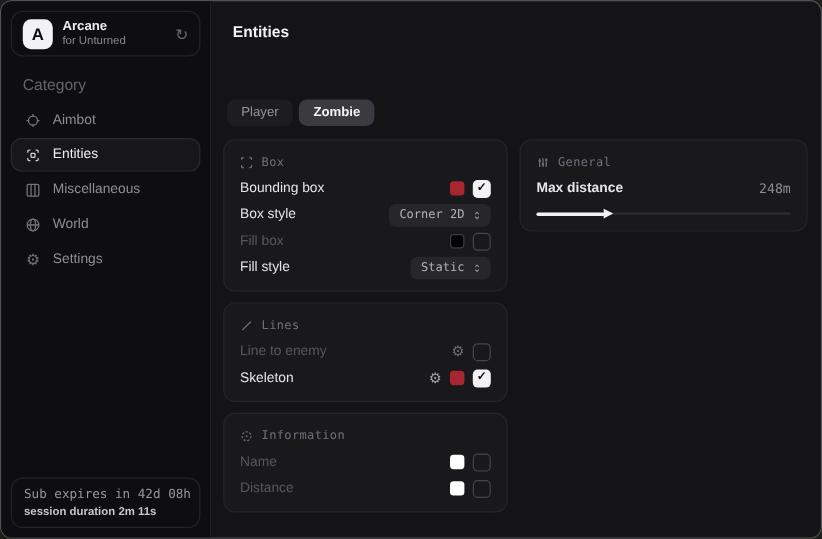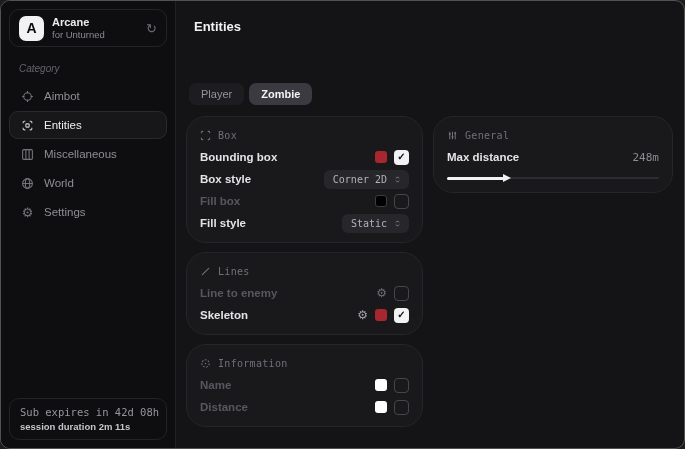--- a/index.html
+++ b/index.html
@@ -7,45 +7,45 @@
   *{box-sizing:border-box;}
   .window{width:685px;height:449px;border:1px solid #525254;border-radius:10px;overflow:hidden;display:flex;background:#141416;}
 
   
   .sidebar{width:175px;background:#0e0e10;border-right:1px solid #212124;display:flex;flex-direction:column;padding:8px;flex-shrink:0;}
   .app-card{display:flex;align-items:center;gap:8px;border:1px solid #242428;border-radius:10px;padding:5px 9px;height:38px;flex-shrink:0;}
   .logo{width:25px;height:25px;background:#f2f2f4;color:#0b0b0d;border-radius:7px;display:flex;align-items:center;justify-content:center;font-weight:bold;font-size:14px;flex-shrink:0;}
   .app-name{font-size:11px;font-weight:bold;color:#ececee;line-height:13px;}
   .app-sub{font-size:9.5px;color:#8a8a90;line-height:12px;}
   .sync{margin-left:auto;color:#6b6b72;font-size:13px;line-height:13px;cursor:pointer;}
-  .category{font-size:10px;color:#64646a;margin:16px 0 8px 10px;font-style:italic;}
+  .category{font-size:13px;color:#64646a;margin:16px 0 8px 10px;}
   .nav-item{display:flex;align-items:center;gap:9px;height:28px;padding:0 10px;border-radius:9px;color:#8e8e94;font-size:11.5px;border:1px solid transparent;margin-bottom:1px;cursor:pointer;}
   .nav-item .ic{width:15px;display:flex;justify-content:center;align-items:center;color:#74747a;font-size:12px;}
   .nav-item.active{background:#17171a;border-color:#2a2a2e;color:#eeeef0;}
   .nav-item.active .ic{color:#cfcfd4;}
   .sub-card{margin-top:auto;border:1px solid #242428;border-radius:10px;padding:7px 10px;}
   .sub-line1{font-family:"DejaVu Sans Mono",monospace;font-size:10.5px;color:#96969c;white-space:nowrap;}
   .sub-line2{font-size:9.5px;font-weight:bold;color:#c6c6ca;margin-top:3px;}
 
   
   .main{flex:1;padding:12px 13px 12px 10px;}
   .page-title{font-size:13px;font-weight:bold;color:#f2f2f4;margin:6px 0 0 8px;}
   .tabs{display:flex;gap:5px;margin:13px 0 0 3px;}
   .tab{font-size:11px;padding:5px 12px;border-radius:7px;background:#1d1d21;color:#94949a;cursor:pointer;margin-top:36px;}
   .tab.active{background:#3a3a40;color:#f4f4f6;font-weight:bold;}
   .content{display:flex;gap:10px;margin-top:11px;align-items:flex-start;}
   .col-left{width:237px;display:flex;flex-direction:column;gap:9px;}
   .col-right{width:240px;}
 
-  .card{background:#19191c;border:1px solid #26262a;border-radius:20px;padding:10px 13px 8px;width:100%;}
+  .card{background:#19191c;border:1px solid #26262a;border-radius:10px;padding:10px 13px 8px;width:100%;}
   .card-head{display:flex;align-items:center;gap:7px;height:16px;font-family:"DejaVu Sans Mono",monospace;font-size:10px;color:#70707a;letter-spacing:.3px;}
   .card-head svg{color:#70707a;flex-shrink:0;}
   .rows{margin-top:3px;}
   .row{display:flex;align-items:center;height:22px;}
-  .row .lbl{font-size:11.5px;font-weight:700;color:#e4e4e8;}
+  .row .lbl{font-size:11.5px;font-weight:400;color:#e4e4e8;}
   .row.dim .lbl{color:#57575e;}
   .ctrl{margin-left:auto;display:flex;align-items:center;gap:7px;}
   .swatch{width:12px;height:12px;border-radius:3px;flex-shrink:0;}
   .swatch.bordered{border:1px solid #3c3c42;}
   .checkbox{width:15px;height:15px;border-radius:4px;flex-shrink:0;cursor:pointer;}
   .checkbox.checked{background:#f2f2f4;color:#0c0c0e;display:flex;align-items:center;justify-content:center;font-size:10px;font-weight:bold;line-height:1;}
   .checkbox.unchecked{border:1.3px solid #45454c;background:transparent;}
   .chip{display:flex;align-items:center;gap:6px;background:#26262b;border-radius:6px;padding:4px 7px 4px 9px;font-family:"DejaVu Sans Mono",monospace;font-size:10px;color:#b2b2b8;cursor:pointer;}
   .chip svg{color:#8a8a90;}
   .gear{color:#6d6d74;font-size:12px;line-height:12px;cursor:pointer;}

